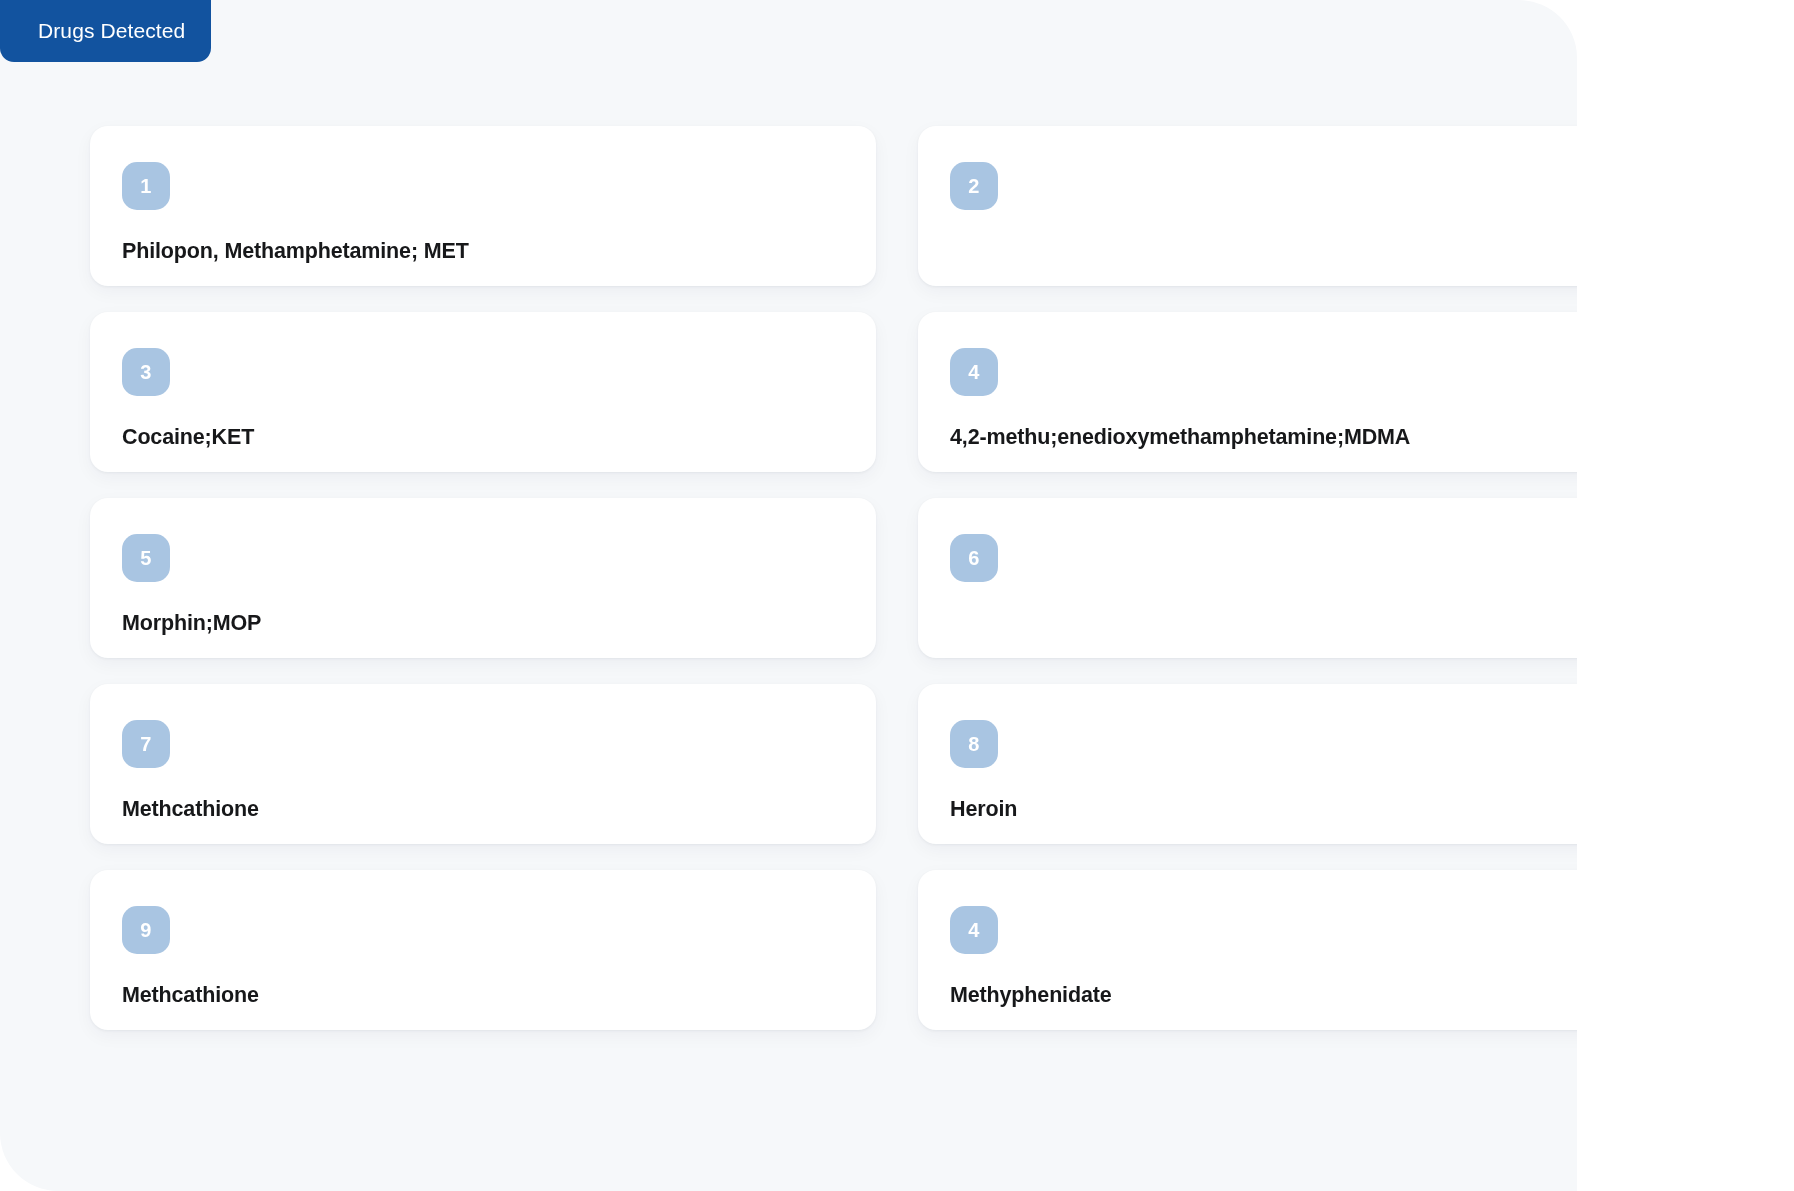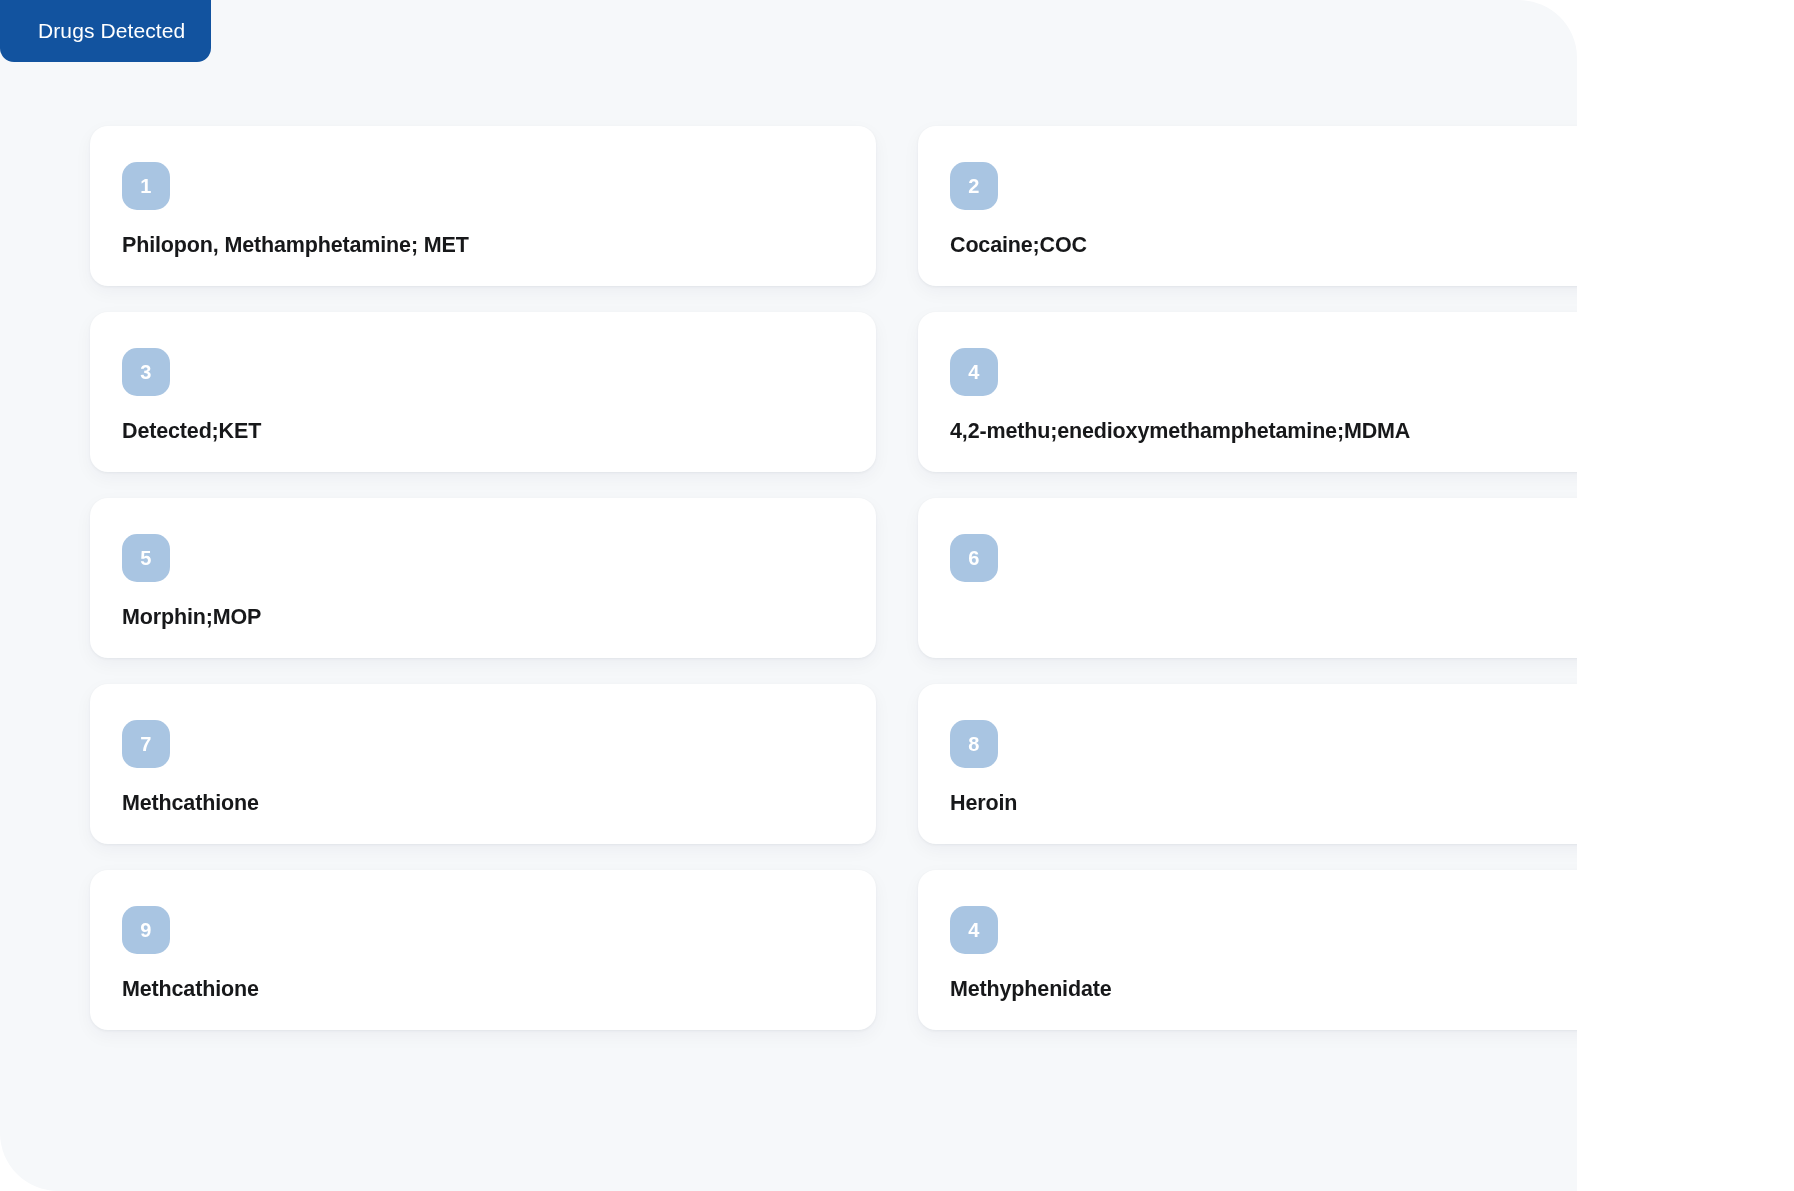--- a/index.html
+++ b/index.html
@@ -76,21 +76,21 @@
     border-radius: 15px;
     background: #a9c5e2;
     color: #ffffff;
     font-size: 20px;
     font-weight: 700;
     letter-spacing: 0.3px;
     user-select: none;
   }
 
   .card-label {
-    margin-top: 22px;
+    margin-top: 28px;
     color: #17181a;
     font-size: 21.5px;
     font-weight: 700;
     letter-spacing: -0.15px;
     line-height: 1.25;
     white-space: nowrap;
   }
 </style>
 </head>
 <body>
@@ -101,26 +101,25 @@
 
   <div class="grid">
 
     <div class="card">
       <div class="card-number">1</div>
       <div class="card-label">Philopon, Methamphetamine; MET</div>
     </div>
 
     <div class="card">
       <div class="card-number">2</div>
-      <div class="card-label">Cocaine;COC</div>
     </div>
 
     <div class="card">
       <div class="card-number">3</div>
-      <div class="card-label">Detected;KET</div>
+      <div class="card-label">Cocaine;KET</div>
     </div>
 
     <div class="card">
       <div class="card-number">4</div>
       <div class="card-label">4,2-methu;enedioxymethamphetamine;MDMA</div>
     </div>
 
     <div class="card">
       <div class="card-number">5</div>
       <div class="card-label">Morphin;MOP</div>

